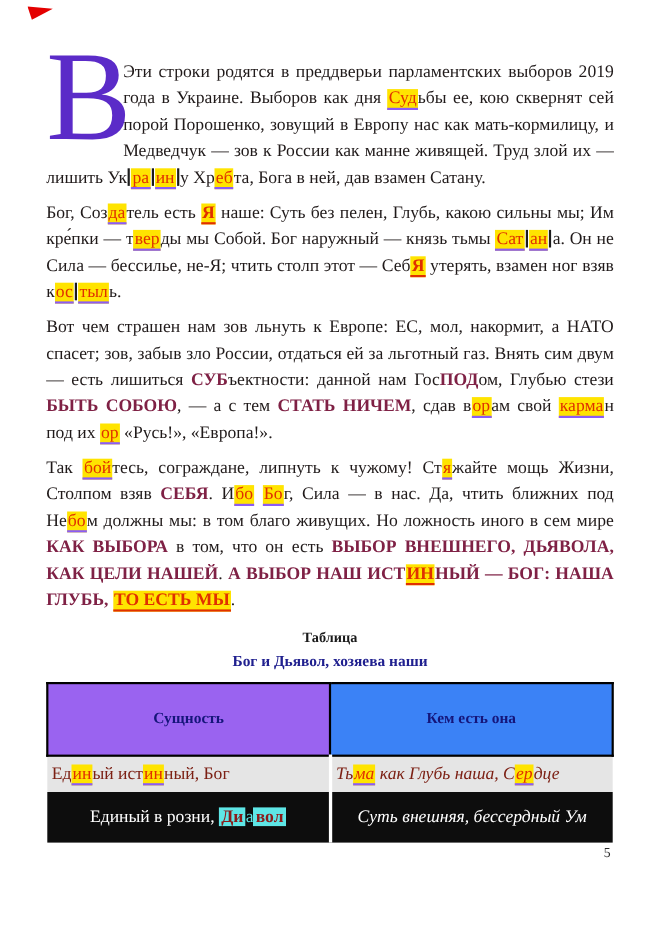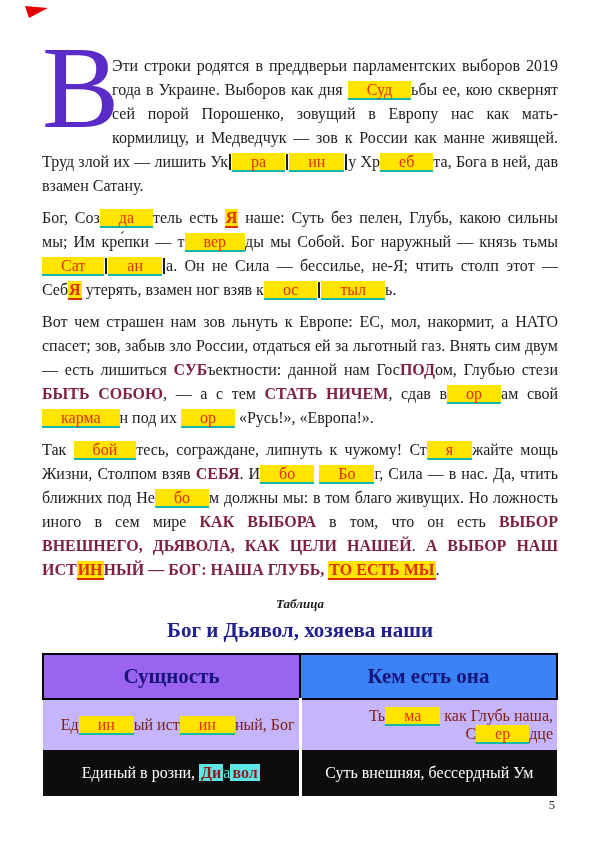--- a/index.html
+++ b/index.html
@@ -25,69 +25,68 @@
     width:70px;height:84px;
     font-size:116px;
     line-height:84px;
     color:#5b2bc8;
     text-align:left;
     overflow:visible;
   }
   
   .r-n{}
   .r-b{font-weight:bold;color:#7f2145;}
-  .r-h{background:#ffe400;color:#e03000;border-bottom:2px solid #14b8a6;padding:0 19px;}
+  .r-h{background:#ffe400;color:#e03000;border-bottom:2px solid #8b5cf6;padding:0 1px;}
   .r-hb{background:#ffe400;color:#e03000;border-bottom:2px solid #e03000;padding:0 1px;font-weight:bold;}
   .r-bar{display:inline-block;width:2px;height:16px;background:#1c1c1c;vertical-align:-3px;margin:0 1px;}
   .r-cy{background:#5ee6e6;color:#8b1a1a;font-weight:bold;padding:0 2px;font-family:Liberation Serif, serif;}
   .r-cyt{color:#5ee6e6;}
   .caption{
     margin-top:14px;
     text-align:center;
     font-size:13px;
     font-weight:bold;
     color:#1a1a1a;
-    font-style:italic;
   }
   .table-title{
     margin:6px 0 10px 0;
     text-align:center;
-    font-size:21px;
+    font-size:14px;
     font-weight:bold;
     color:#20208f;
   }
   table.god-table{
     width:516px;
     border-collapse:collapse;
     table-layout:fixed;
     font-size:16px;
   }
   table.god-table th{
     border:2px solid #000;
-    font-size:21px;
+    font-size:14px;
     font-weight:bold;
     color:#15157a;
-    padding:9px 4px;
+    padding:24px 4px;
     text-align:center;
   }
   th.col-essence{background:#9a63f0;width:50%;}
   th.col-who{background:#3b82f6;width:50%;}
   tr.row-green td{
-    background:#c4b5fd;
+    background:#e5e5e5;
     color:#7c2014;
     padding:7px 4px;
-    text-align:right;
+    text-align:left;
   }
   tr.row-black td{
     background:#0d0d0d;
     color:#ffffff;
     padding:14px 4px;
     text-align:center;
   }
-  tr.row-green td.c2,tr.row-black td.c2{border-left:3px solid #ffffff;}
+  tr.row-green td.c2,tr.row-black td.c2{border-left:3px solid #ffffff;font-style:italic;}
   .page-number{
     text-align:right;
     font-size:12.5px;
     color:#2a2a2a;
     margin-top:2px;
     padding-right:3px;
   }
 </style>
 </head>
 <body>

